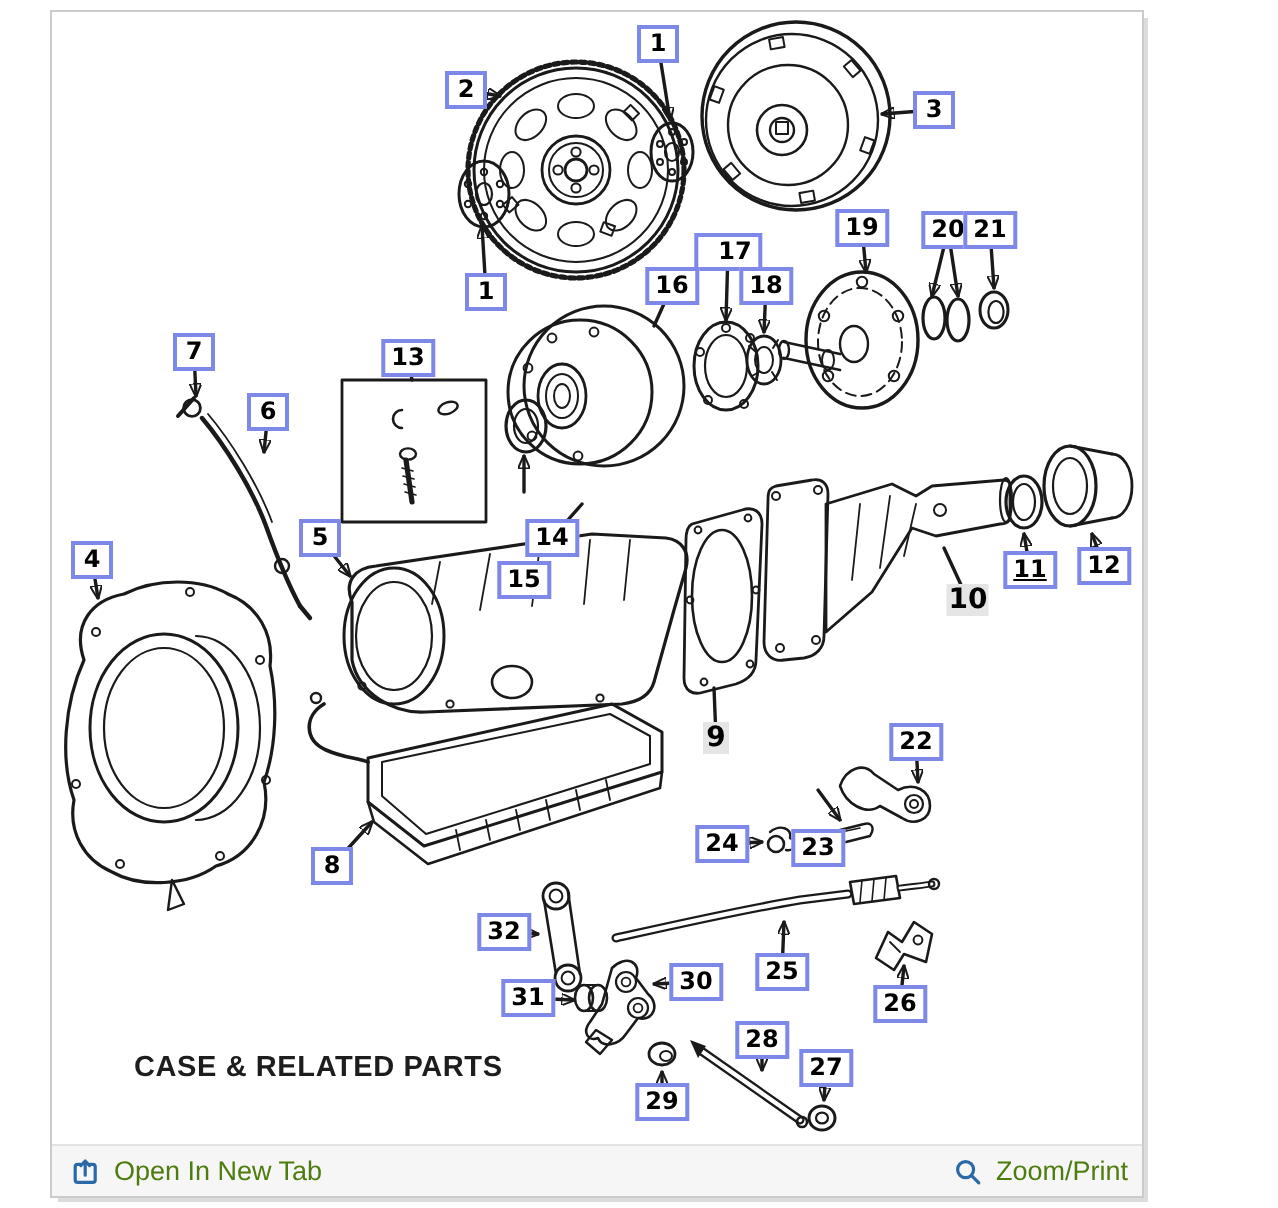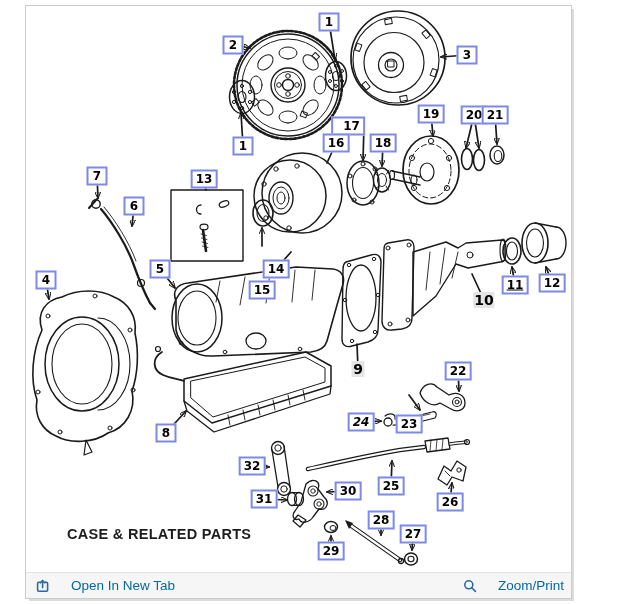--- a/index.html
+++ b/index.html
@@ -17,21 +17,21 @@
     border:2px solid #7d88e8;color:#000;font-family:"DejaVu Sans",sans-serif;
     font-weight:700;font-size:12px;line-height:15px;height:15px;min-width:11px;
     padding:0 3px;text-align:center;pointer-events:auto;cursor:pointer;}
   .callout.plain{border:none;background:#e5e5e5;font-size:14px;line-height:16px;height:16px;
     padding:0 1px;cursor:default;}
   .caption{position:absolute;left:41px;top:520px;font-size:14.5px;font-weight:700;
     letter-spacing:.3px;color:#1d1d1d;}
   .footer{position:absolute;left:0;bottom:0;width:545px;height:26px;background:#f6f6f6;
     border-top:1px solid #e3e3e3;display:flex;align-items:center;
     justify-content:space-between;padding:0;box-sizing:border-box;}
-  .flink{display:flex;align-items:center;gap:21px;color:#0369a1;font-size:13.5px;
+  .flink{display:flex;align-items:center;gap:7px;color:#4d7c0f;font-size:13.5px;
     text-decoration:none;cursor:pointer;}
   .flink.left{margin-left:10px;}
   .flink.right{margin-right:7px;}
   .ficon{display:block;}
   .ficon *{stroke:#2b68a8;fill:none;stroke-width:1.6;stroke-linecap:round;stroke-linejoin:round;}
 </style>
 </head>
 <body>
 
 <div class="page">
@@ -378,38 +378,38 @@
       </svg>
 
       <div id="callout-layer">
           <div class="callout" style="left: 303px; top: 16px;">1</div>
           <div class="callout" style="left: 207px; top: 39px;">2</div>
           <div class="callout" style="left: 441px; top: 49px;">3</div>
           <div class="callout" style="left: 217px; top: 140px;">1</div>
           <div class="callout" style="left: 405px; top: 108px;">19</div>
           <div class="callout" style="left: 448px; top: 109px;">20</div>
           <div class="callout" style="left: 469px; top: 109px;">21</div>
-          <div class="callout" style="left: 322px; top: 120px; padding-left: 10px;">17</div>
+          <div class="callout" style="left: 338px; top: 120px; padding-left: 10px;">17</div>
           <div class="callout" style="left: 357px; top: 137px;">18</div>
           <div class="callout" style="left: 310px; top: 137px;">16</div>
           <div class="callout" style="left: 178px; top: 173px;">13</div>
           <div class="callout" style="left: 71px; top: 170px;">7</div>
           <div class="callout" style="left: 108px; top: 200px;">6</div>
           <div class="callout" style="left: 236px; top: 240px; margin-top: 44px;">15</div>
           <div class="callout" style="left: 250px; top: 263px;">14</div>
           <div class="callout" style="left: 134px; top: 263px;">5</div>
           <div class="callout" style="left: 20px; top: 274px;">4</div>
           <div class="callout" style="left: 140px; top: 427px;">8</div>
           <div class="callout plain" style="left: 332px; top: 363px;">9</div>
           <div class="callout plain" style="left: 458px; top: 294px;">10</div>
           <div class="callout" style="left: 489px; top: 279px; text-decoration: underline;">11</div>
           <div class="callout" style="left: 526px; top: 277px;">12</div>
           <div class="callout" style="left: 432px; top: 365px;">22</div>
           <div class="callout" style="left: 383px; top: 389px; margin-top: 29px;">23</div>
-          <div class="callout" style="left: 335px; top: 416px; font-style: italic;">24</div>
+          <div class="callout" style="left: 335px; top: 416px;">24</div>
           <div class="callout" style="left: 365px; top: 480px;">25</div>
           <div class="callout" style="left: 424px; top: 496px;">26</div>
           <div class="callout" style="left: 322px; top: 485px;">30</div>
           <div class="callout" style="left: 238px; top: 493px;">31</div>
           <div class="callout" style="left: 226px; top: 460px;">32</div>
           <div class="callout" style="left: 305px; top: 545px;">29</div>
           <div class="callout" style="left: 355px; top: 514px;">28</div>
           <div class="callout" style="left: 387px; top: 528px;">27</div>
         </div>
 

